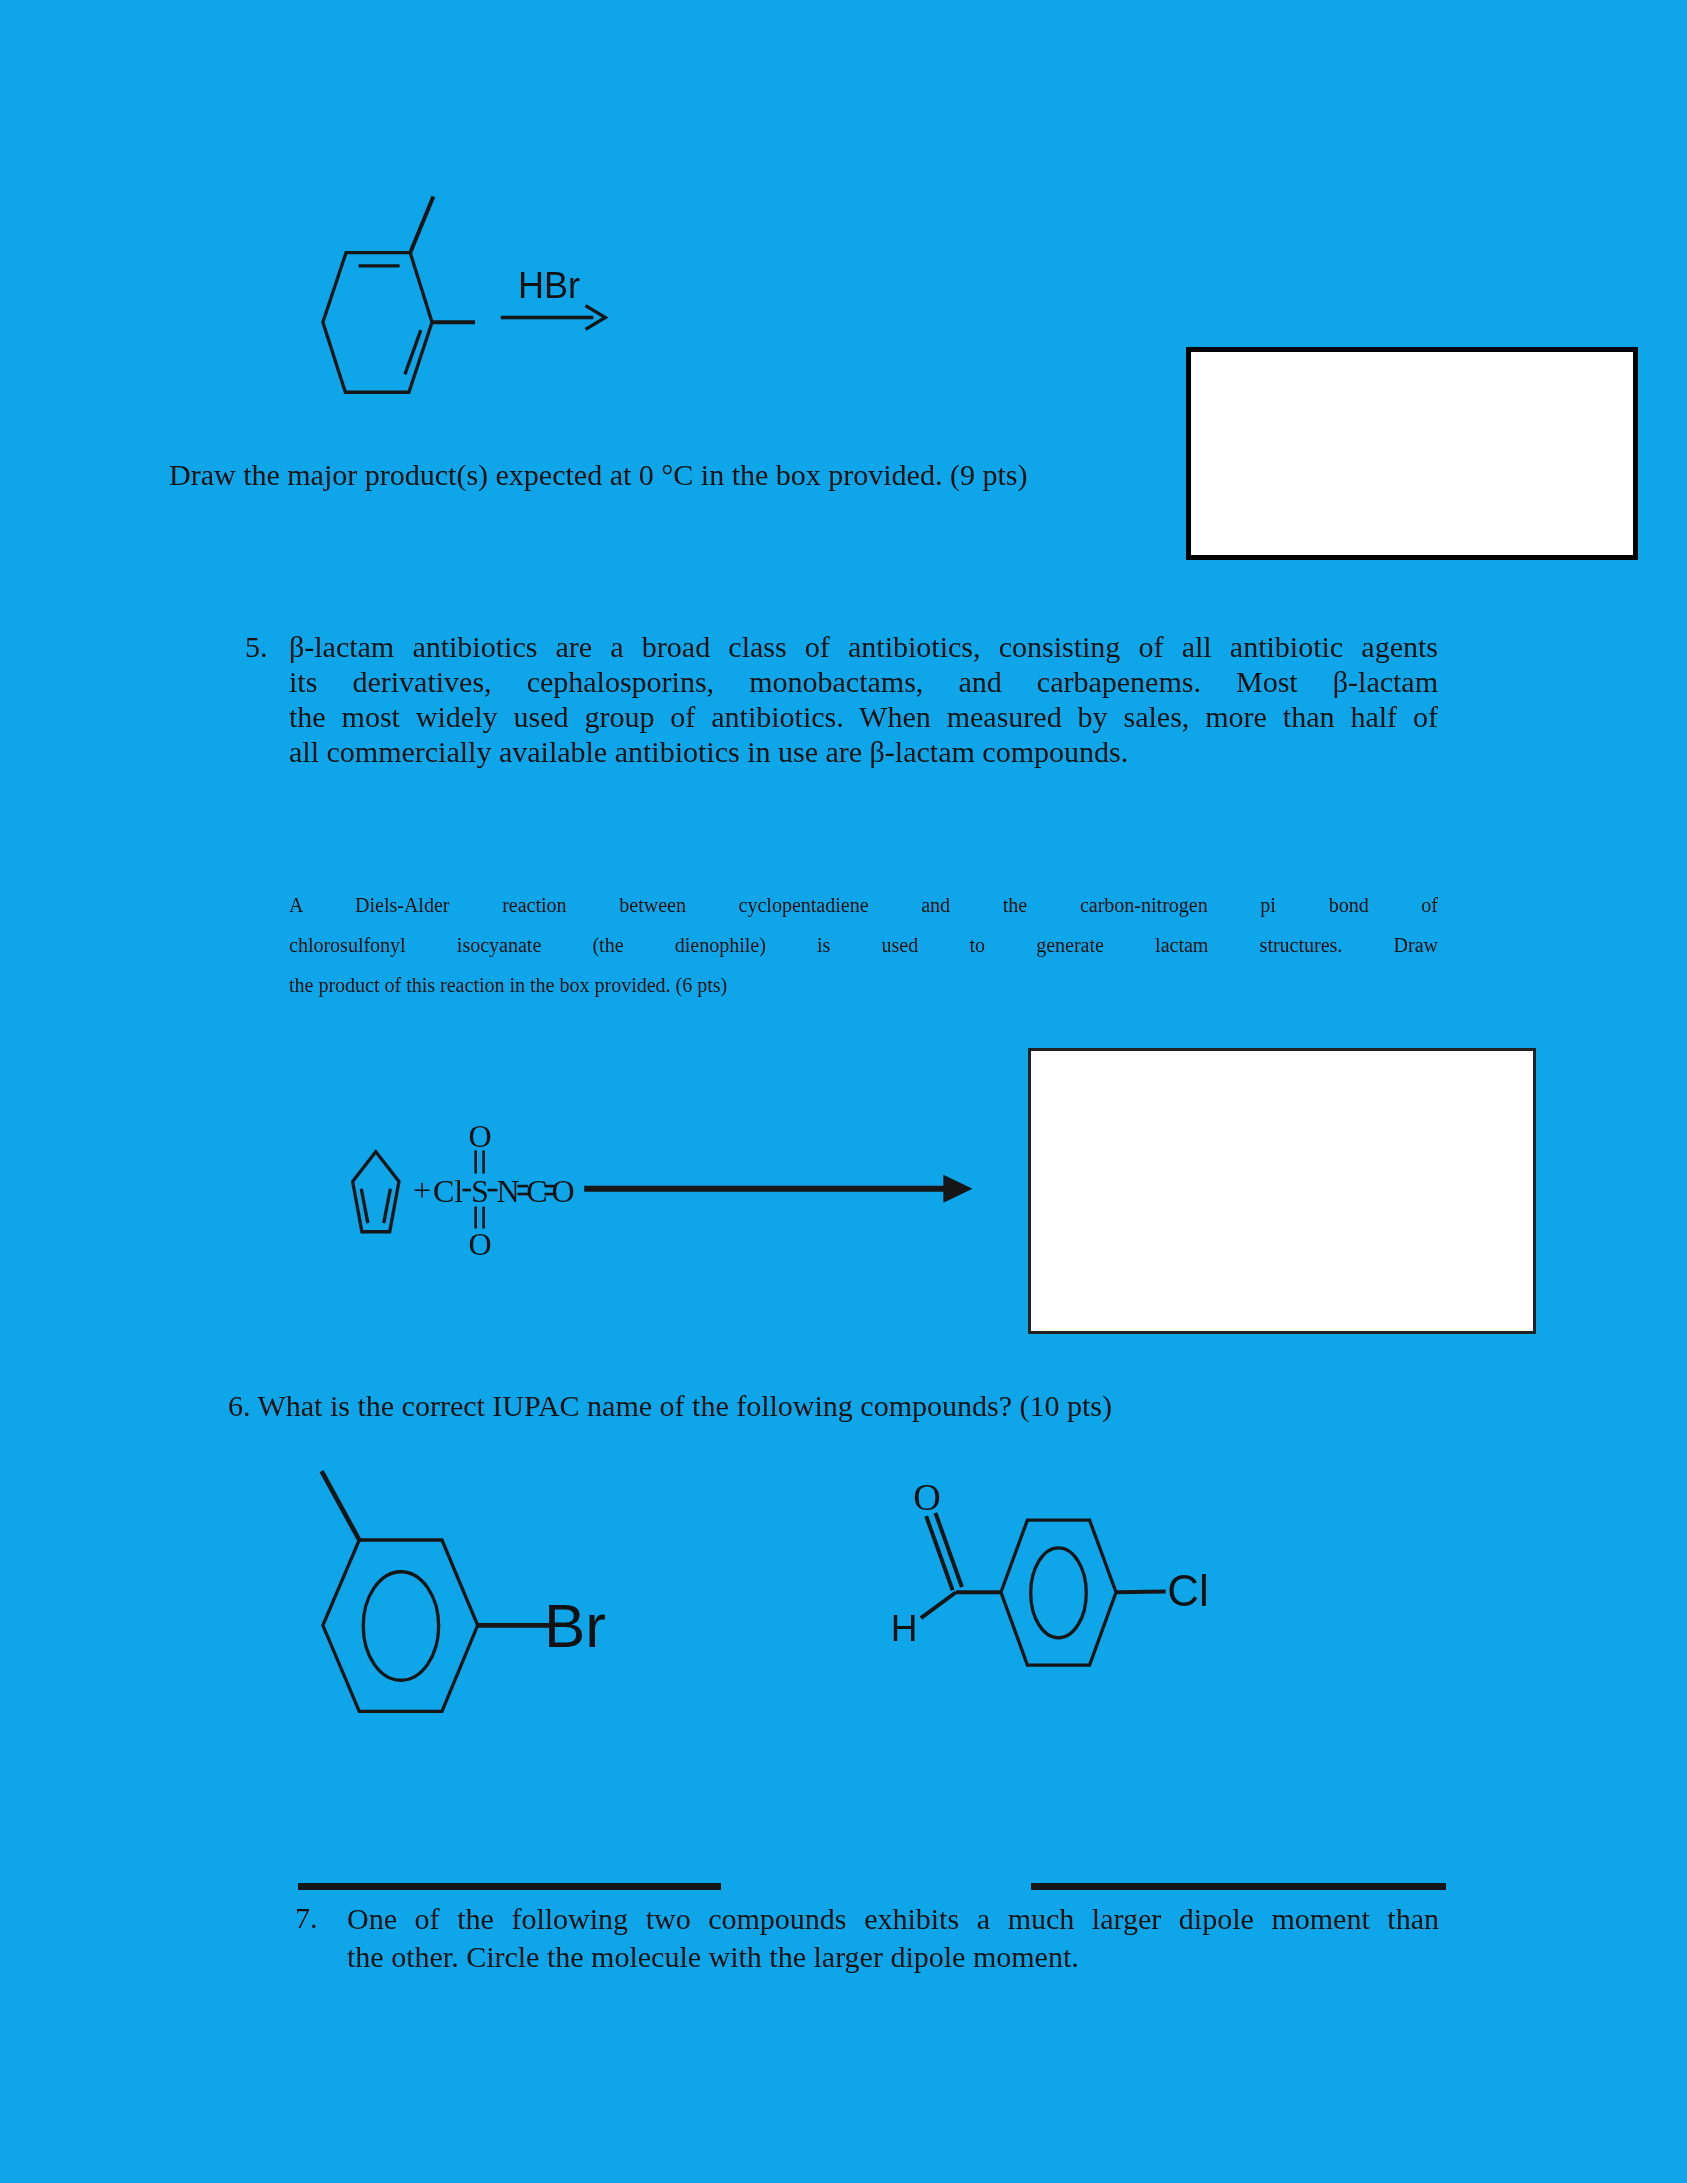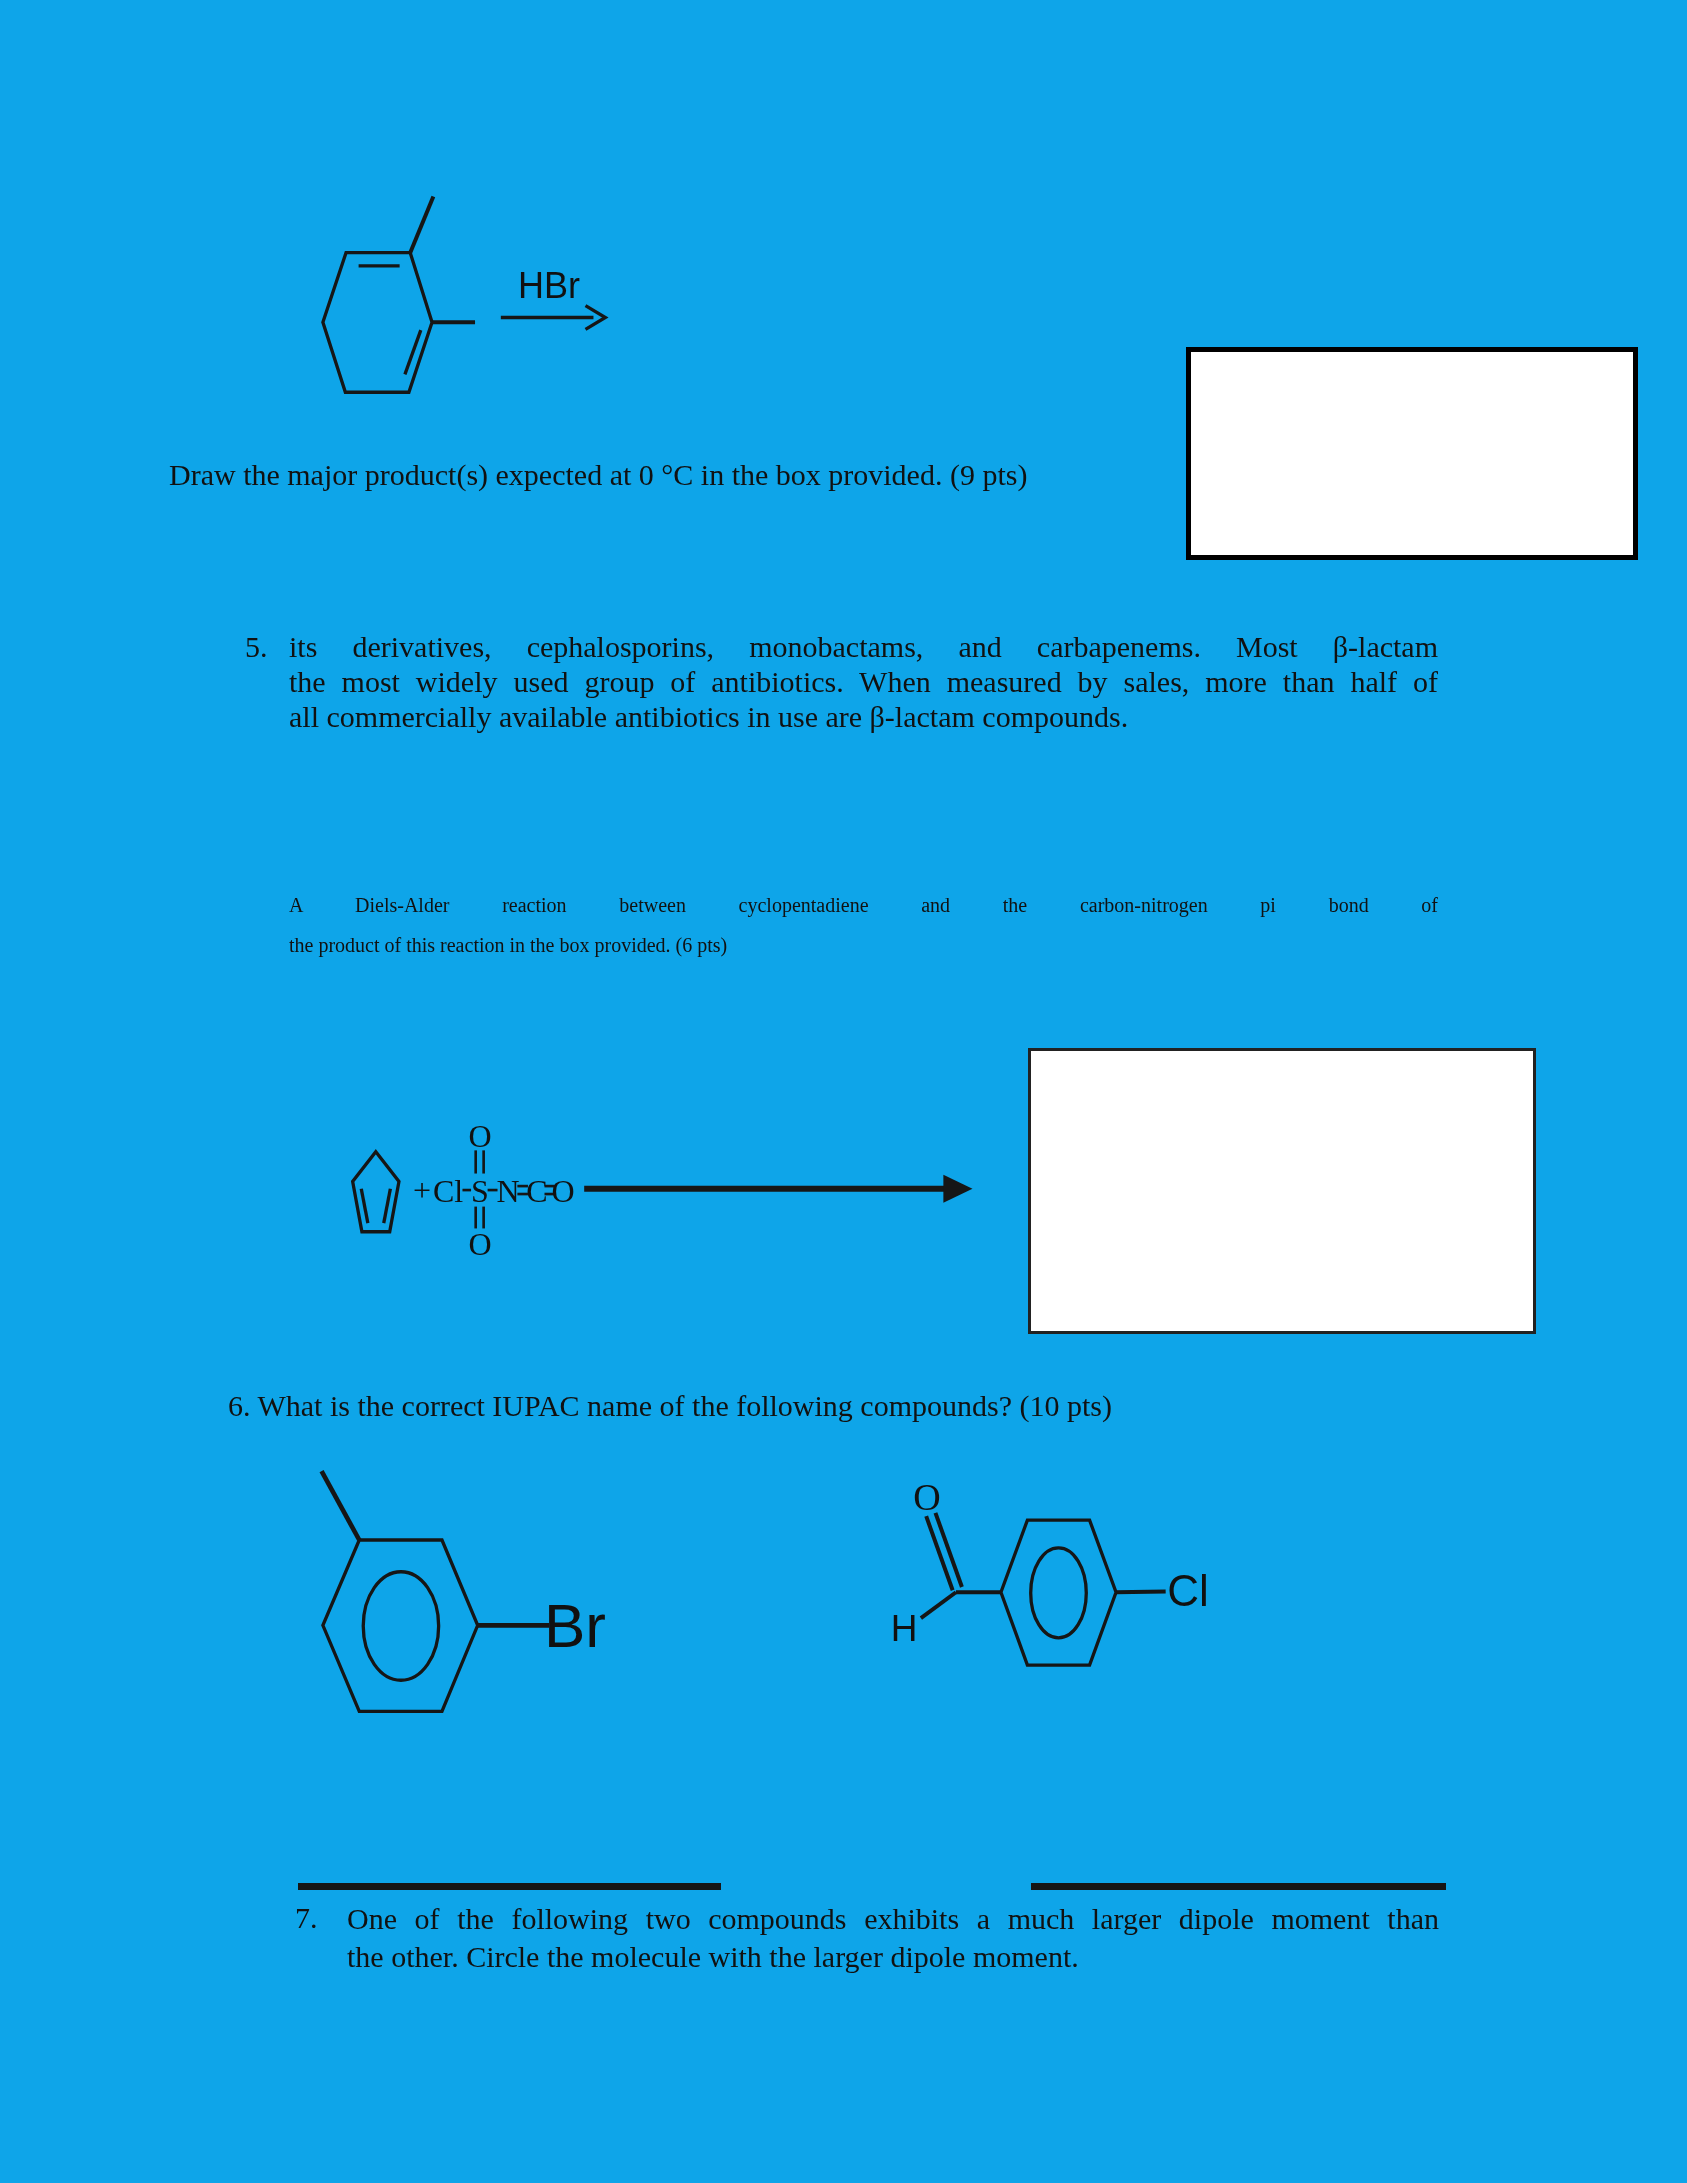--- a/index.html
+++ b/index.html
@@ -111,27 +111,29 @@
 
   <span class="atom sans" style="left:549px; top:286px; font-size:36px;">HBr</span>
 
   <span class="txt serif" style="left:169px; top:458px; font-size:30px;">Draw the major product(s) expected at 0 °C in the box provided. (9 pts)</span>
 
   <div class="answer-box" style="left:1186px; top:347px; width:452px; height:213px; border:5.3px solid #000;"></div>
 
   <span class="txt serif" style="left:245px; top:630px; font-size:30px;">5.</span>
 
   <div class="para serif" style="left:289px; top:629px; width:1149px; font-size:30px; line-height:35px;">
+    <span class="line just">β-lactam antibiotics are a broad class of antibiotics, consisting of all antibiotic agents</span>
     <span class="line just">its derivatives, cephalosporins, monobactams, and carbapenems. Most β-lactam</span>
     <span class="line just">the most widely used group of antibiotics. When measured by sales, more than half of</span>
     <span class="line">all commercially available antibiotics in use are β-lactam compounds.</span>
   </div>
 
   <div class="para serif" style="left:289px; top:885px; width:1149px; font-size:20px; line-height:40px;">
     <span class="line just">A Diels-Alder reaction between cyclopentadiene and the carbon-nitrogen pi bond of</span>
+    <span class="line just">chlorosulfonyl isocyanate (the dienophile) is used to generate lactam structures.  Draw</span>
     <span class="line">the product of this reaction in the box provided.  (6 pts)</span>
   </div>
 
   <span class="atom serif" style="left:422px; top:1190px; font-size:32px;">+</span>
   <span class="atom serif" style="left:448px; top:1191px; font-size:32px;">Cl</span>
   <span class="atom serif" style="left:480px; top:1191px; font-size:32px;">S</span>
   <span class="atom serif" style="left:508px; top:1191px; font-size:32px;">N</span>
   <span class="atom serif" style="left:537px; top:1191px; font-size:32px;">C</span>
   <span class="atom serif" style="left:563px; top:1191px; font-size:32px;">O</span>
   <span class="atom serif" style="left:480px; top:1136px; font-size:32px;">O</span>

